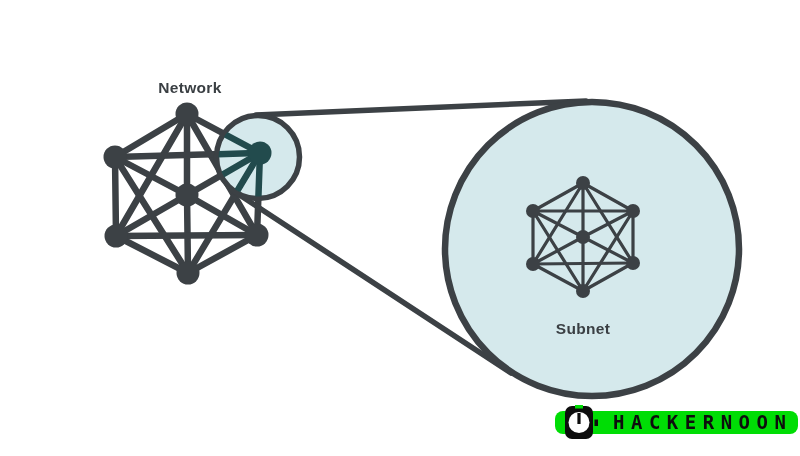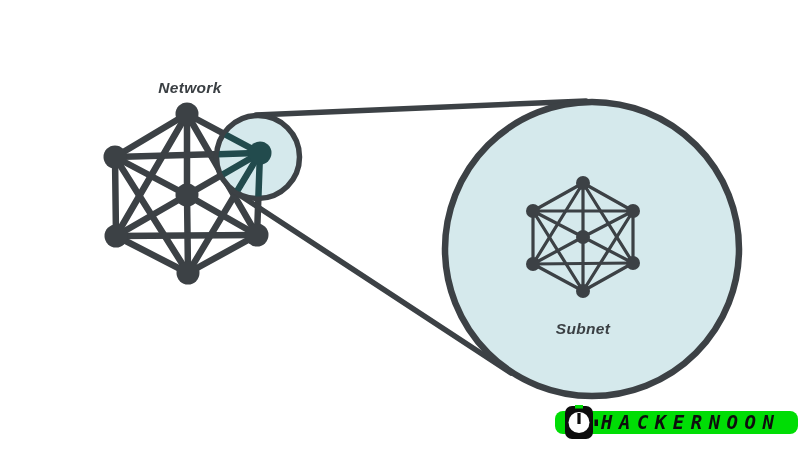--- a/index.html
+++ b/index.html
@@ -4,21 +4,20 @@
 <style>
   html, body { margin: 0; padding: 0; }
   body { width: 800px; height: 456px; }
   .stage {
     position: relative;
     width: 800px;
     height: 456px;
     background: var(--background, #ffffff);
     overflow: hidden;
     font-family: "Liberation Sans", sans-serif;
-    font-style: italic;
   }
   svg.diagram { position: absolute; left: 0; top: 0; }
 
   .network line { stroke: var(--ink, #3c4145); stroke-linecap: round; }
   .network circle { fill: var(--ink, #3c4145); }
 
   .tangents line { stroke: var(--ink, #3c4145); stroke-width: 5.5; stroke-linecap: round; }
 
   .mag-circle { fill: var(--fill-blue, #d5e9ec); stroke: var(--ink, #3c4145); }
   .small-mag { stroke-width: 5.5; }
@@ -41,21 +40,21 @@
     left: 555px;
     top: 411px;
     width: 243px;
     height: 23px;
     background: var(--logo-green, #00dd05);
     border-radius: 8px;
     display: flex;
     align-items: center;
     box-sizing: border-box;
     padding-left: 9px;
-    gap: 3px;
+    gap: 15px;
   }
   .logo-text {
     font-family: "DejaVu Sans Mono", monospace;
     font-weight: 700;
     font-size: 19px;
     letter-spacing: 6.5px;
     color: var(--logo-text, #0d0d0d);
     white-space: nowrap;
     line-height: 1;
     transform: scaleY(1.02);

